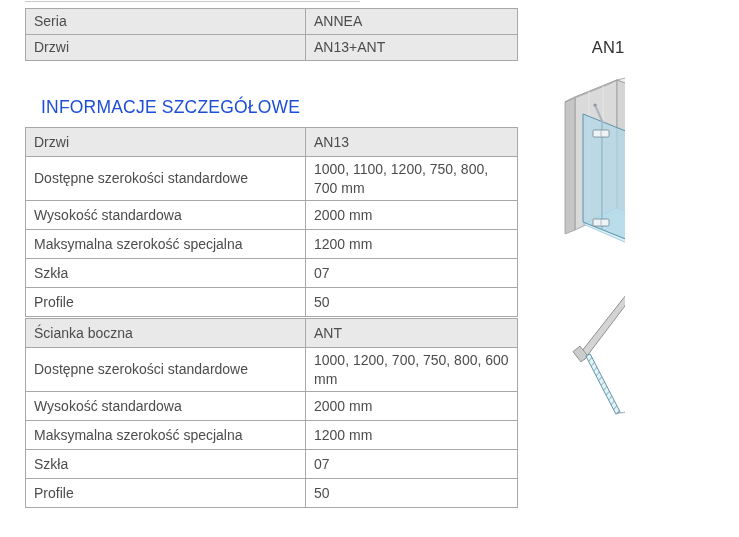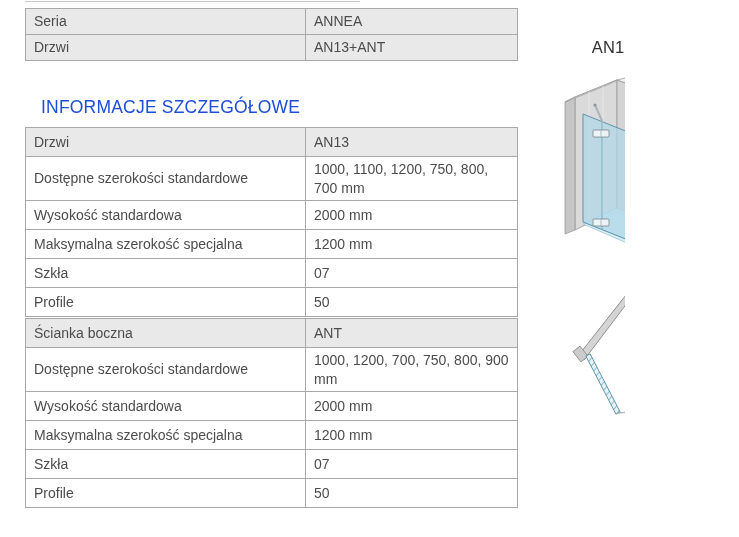--- a/index.html
+++ b/index.html
@@ -105,21 +105,21 @@
         <col class="c1">
         <col class="c2">
       </colgroup>
     <tbody>
         <tr class="head">
       <td>Ścianka boczna</td>
       <td>ANT</td>
     </tr>
     <tr class="tall">
       <td>Dostępne szerokości standardowe</td>
-      <td>1000, 1200, 700, 750, 800, 900 mm</td>
+      <td>1000, 1200, 700, 750, 800, 600 mm</td>
     </tr>
     <tr>
       <td>Wysokość standardowa</td>
       <td>2000 mm</td>
     </tr>
     <tr>
       <td>Maksymalna szerokość specjalna</td>
       <td>1200 mm</td>
     </tr>
     <tr>

